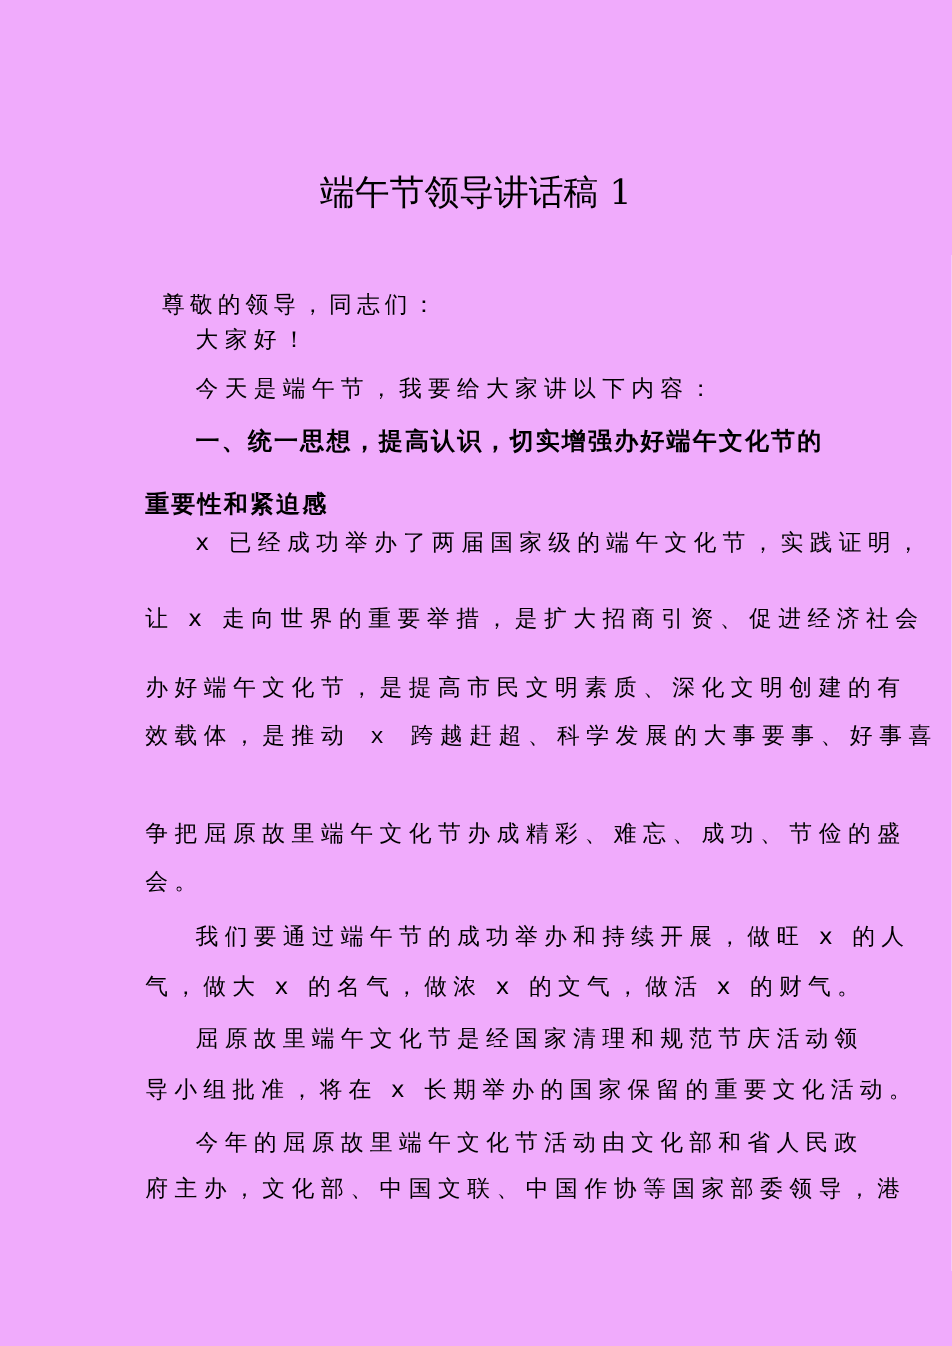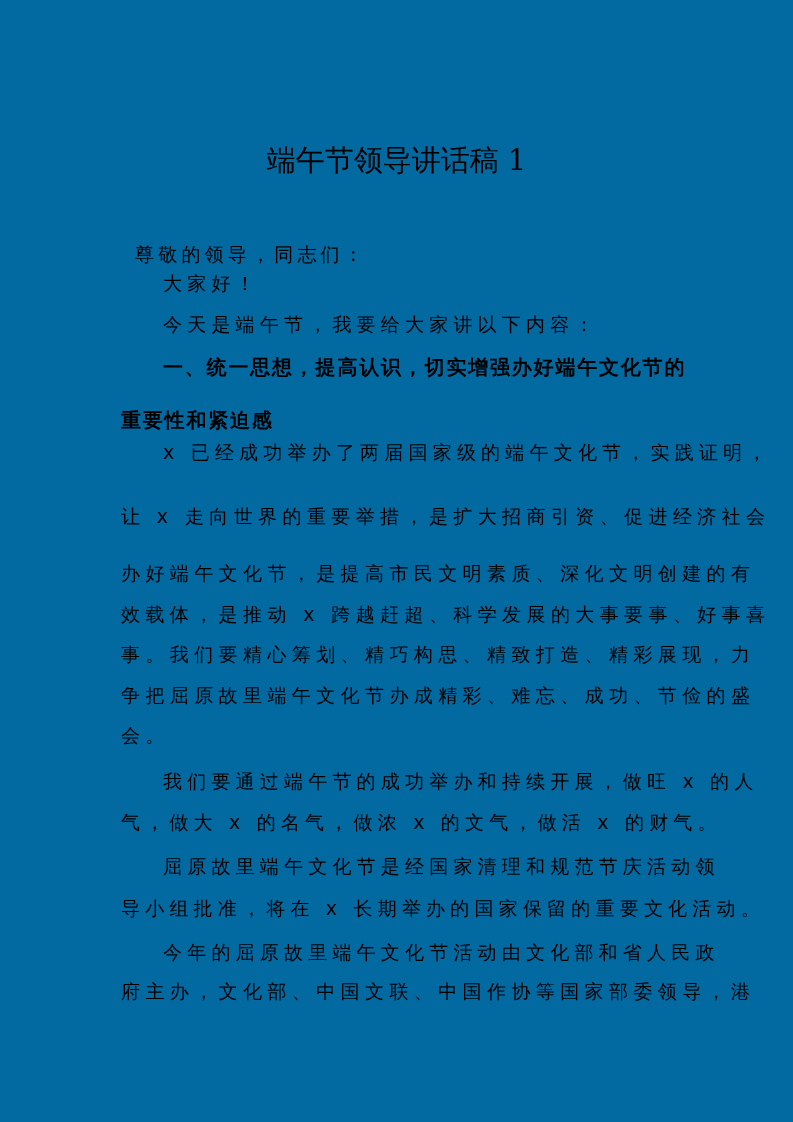--- a/index.html
+++ b/index.html
@@ -14,21 +14,21 @@
       overflow: hidden;
       font-family: "DejaVu Serif", "Liberation Serif", serif;
       color: #000000;
     }
     .page {
       position: absolute;
       left: 0;
       top: 0;
       width: 793px;
       height: 1122px;
-      background: #0369a1;
+      background: #f0abfc;
     }
     .title {
       position: absolute;
       left: 0;
       top: 138px;
       width: 793px;
       text-align: center;
       font-size: 29px;
       line-height: 44px;
       font-weight: normal;
@@ -74,22 +74,21 @@
   <div class="line indent" style="top:269px;">大家好！</div>
 
   <div class="line indent" style="top:310px;">今天是端午节，我要给大家讲以下内容：</div>
 
   <div class="line heading indent" style="top:353px;">一、统一思想，提高认识，切实增强办好端午文化节的</div>
   <div class="line heading" style="top:406px;">重要性和紧迫感</div>
 
   <div class="line indent" style="top:438px;">x 已经成功举办了两届国家级的端午文化节，实践证明，</div>
   <div class="line justify" style="top:502px;">让 x 走向世界的重要举措，是扩大招商引资、促进经济社会</div>
   <div class="line justify" style="top:559px;">办好端午文化节，是提高市民文明素质、深化文明创建的有</div>
-  <div class="line justify" style="top:600px;">效载体，是推动 x 跨越赶超、科学发展的大事要事、好事喜</div>
-  <div class="line justify" style="top:640px;">事。我们要精心筹划、精巧构思、精致打造、精彩展现，力</div>
+  <div class="line justify" style="top:600px;font-family:Liberation Mono, monospace;">效载体，是推动 x 跨越赶超、科学发展的大事要事、好事喜</div>
   <div class="line justify" style="top:681px;">争把屈原故里端午文化节办成精彩、难忘、成功、节俭的盛</div>
   <div class="line" style="top:721px;">会。</div>
 
   <div class="line indent" style="top:767px;">我们要通过端午节的成功举办和持续开展，做旺 x 的人</div>
   <div class="line" style="top:808px;">气，做大 x 的名气，做浓 x 的文气，做活 x 的财气。</div>
 
   <div class="line indent" style="top:852px;">屈原故里端午文化节是经国家清理和规范节庆活动领</div>
   <div class="line" style="top:894px;">导小组批准，将在 x 长期举办的国家保留的重要文化活动。</div>
 
   <div class="line indent" style="top:938px;">今年的屈原故里端午文化节活动由文化部和省人民政</div>

